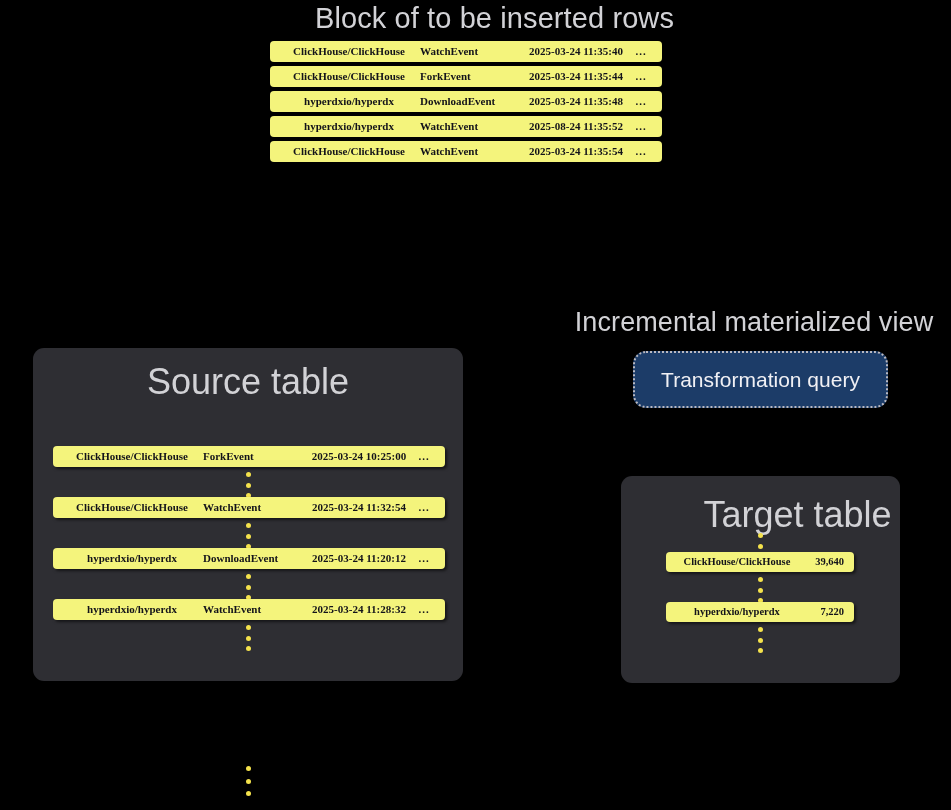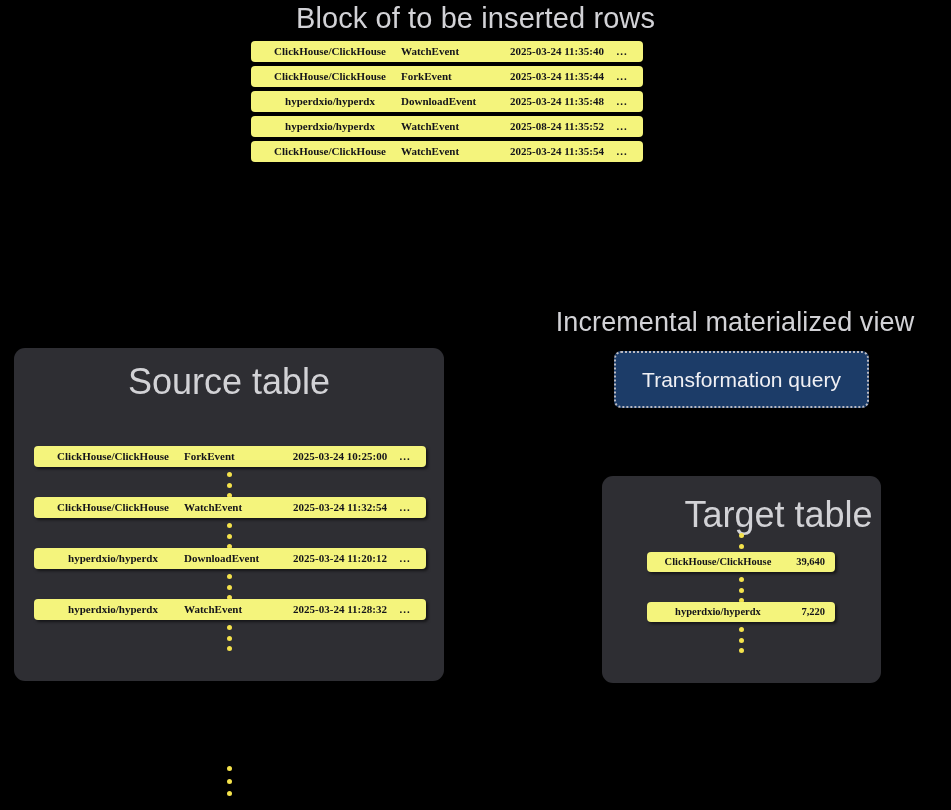--- a/index.html
+++ b/index.html
@@ -13,20 +13,21 @@
     height: 810px;
     position: relative;
     overflow: hidden;
     font-family: "Liberation Sans", sans-serif;
     -webkit-font-smoothing: antialiased;
   }
 
   .stage {
     position: absolute;
     inset: 0;
+    margin-left: 19px;
   }
 
   
   .heading {
     position: absolute;
     color: #d2d2d6;
     font-family: "Liberation Sans", sans-serif;
     font-weight: 400;
     white-space: nowrap;
     letter-spacing: 0.1px;
@@ -142,21 +143,21 @@
 
   
   #transformation-query {
     position: absolute;
     left: 614px;
     top: 351px;
     width: 255px;
     height: 57px;
     background: #1c3c68;
     border: 2px dotted #b9b9c2;
-    border-radius: 7px;
+    border-radius: 13px;
     box-sizing: border-box;
     display: flex;
     align-items: center;
     justify-content: center;
     color: #f0f0f4;
     font-size: 21px;
     font-family: "Liberation Sans", sans-serif;
     white-space: nowrap;
     box-shadow: 0 2px 5px rgba(0,0,0,0.55);
   }

